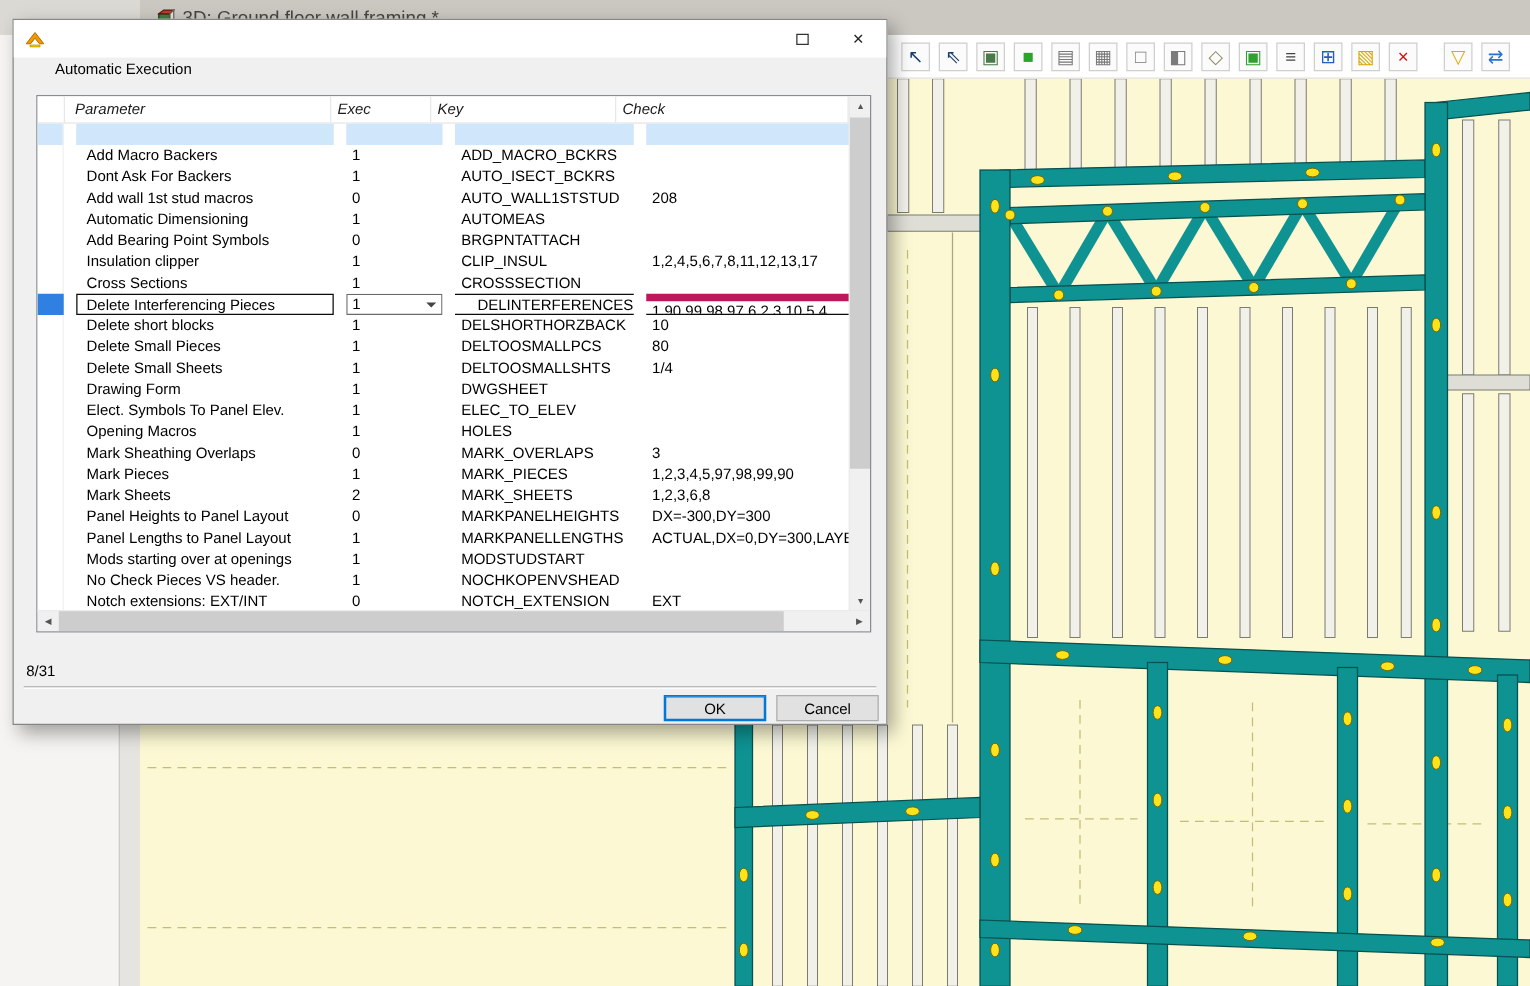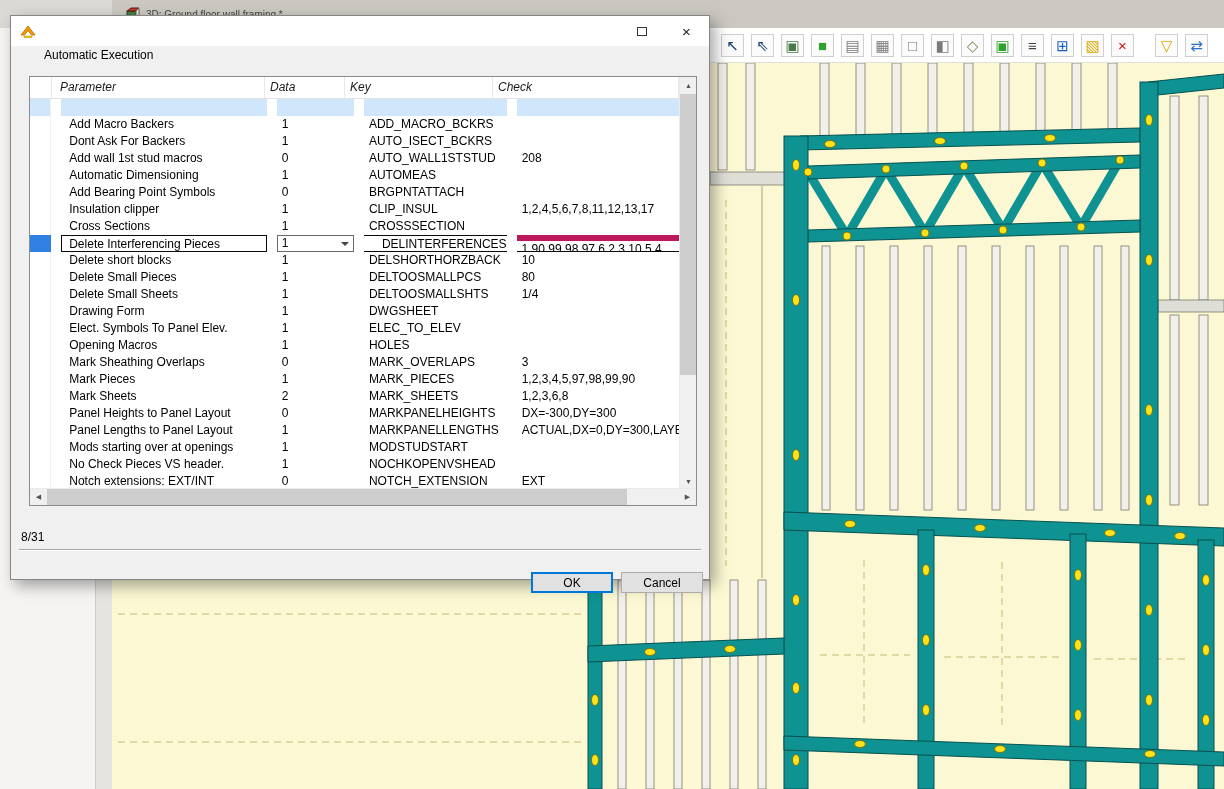--- a/index.html
+++ b/index.html
@@ -6,21 +6,21 @@
   body { font-family: "Liberation Sans", "DejaVu Sans", sans-serif; }
   .screen { position: relative; width: 1224px; height: 789px; overflow: hidden; background: #f2f1ee; }
   .scene { position: absolute; left: 0; top: 0; z-index: 0; }
 
   .left-panel { position: absolute; left: 0; top: 0; width: 112px; height: 789px; background: #f5f4f2; z-index: 1; }
   .left-strip { position: absolute; right: 0; top: 0; width: 17px; height: 789px; background: #e6e4e0; border-left: 1px solid #cfccc7; }
 
   .top-bar { position: absolute; left: 0; top: 0; width: 1224px; height: 28px; background: #cbc8c2; z-index: 2; display: flex; align-items: center; }
   .top-bar .top-left { position: absolute; left: 0; top: 0; width: 112px; height: 28px; background: #dbd9d4; }
   .tab-icon { margin-left: 126px; width: 14px; height: 14px; display: inline-block; z-index: 1; }
-  .tab-title { margin-left: 6px; font-size: 10px; color: #46443f; z-index: 1; white-space: nowrap; }
+  .tab-title { margin-left: 6px; font-size: 15px; color: #46443f; z-index: 1; white-space: nowrap; }
 
   .toolbar { position: absolute; left: 112px; top: 28px; width: 1112px; height: 35px; background: #ffffff; border-bottom: 1px solid #e2e0da; z-index: 1; display: flex; align-items: center; justify-content: flex-end; padding-right: 16px; gap: 7px; }
   .tbtn { width: 23px; height: 23px; border: 1px solid #cfcfcf; background: #fbfbfb; font-size: 15px; line-height: 21px; text-align: center; cursor: default; }
 
   
   .dialog { position: absolute; left: 10px; top: 15px; width: 700px; height: 565px; background: #f0f0f0; border: 1px solid #868686; box-shadow: 5px 6px 14px rgba(0,0,0,0.35); z-index: 10; }
   .dlg-title { height: 30px; background: #ffffff; display: flex; align-items: center; padding-left: 9px; }
   .dlg-icon { width: 16px; height: 16px; display: inline-block; }
   .dlg-title-text { margin-left: 8px; font-size: 12px; color: #000; margin-top: 48px; }
   .win-btn { width: 45px; height: 30px; display: flex; align-items: center; justify-content: center; font-size: 15px; color: #222; }
@@ -54,21 +54,21 @@
   .vscroll { position: absolute; right: 0; top: 0; width: 17px; height: 413px; background: #f0f0f0; border-left: 1px solid #eaeaea; }
   .hscroll { position: absolute; left: 0; bottom: 0; width: 666px; height: 17px; background: #f0f0f0; display: flex; align-items: center; border-top: 1px solid #eaeaea; }
   .sarrow { width: 17px; height: 17px; display: flex; align-items: center; justify-content: center; font-size: 7px; color: #555; flex: none; }
   .vthumb { position: absolute; left: 0; top: 17px; width: 16px; height: 281px; background: #cdcdcd; }
   .sarrow.down { position: absolute; left: 0; bottom: 0; }
   .hthumb { width: 580px; height: 16px; background: #cdcdcd; }
   .hspacer { flex: 1; }
 
   .status { position: absolute; left: 10px; top: 514px; font-size: 12px; color: #000; }
   .sep { position: absolute; left: 8px; right: 8px; top: 533px; height: 2px; border-top: 1px solid #a6a6a6; border-bottom: 1px solid #ffffff; }
-  .btn { position: absolute; top: 540px; width: 82px; height: 21px; font-size: 12px; font-family: inherit; background: #e1e1e1; border: 1px solid #adadad; color: #000; margin-top: 16px; }
+  .btn { position: absolute; top: 540px; width: 82px; height: 21px; font-size: 12px; font-family: inherit; background: #e1e1e1; border: 1px solid #adadad; color: #000; }
   .btn.ok { left: 520px; border: 1px solid #0078d7; box-shadow: inset 0 0 0 1px #0078d7; }
   .btn.cancel { left: 610px; }
 </style>
 </head>
 <body>
 
 <div class="screen">
 
   <svg class="scene" width="1224" height="789" viewBox="0 0 1224 789">
     <rect x="112" y="28" width="1112" height="761" fill="#FBF8D3"></rect>
@@ -246,21 +246,21 @@
       <span class="win-btn max">
           <span class="max-glyph"></span>
         </span>
       <span class="win-btn close">×</span>
     </div>
 
     <div class="tablebox">
       <div class="thead">
         <div class="c stub"></div>
         <div class="c param">Parameter</div>
-        <div class="c exec">Data</div>
+        <div class="c exec">Exec</div>
         <div class="c key">Key</div>
         <div class="c datac">Check</div>
       </div>
 
       <div class="trow hl">
         <div class="c stub"></div>
         <div class="c param"></div>
         <div class="c exec"></div>
         <div class="c key"></div>
         <div class="c datac"></div>

